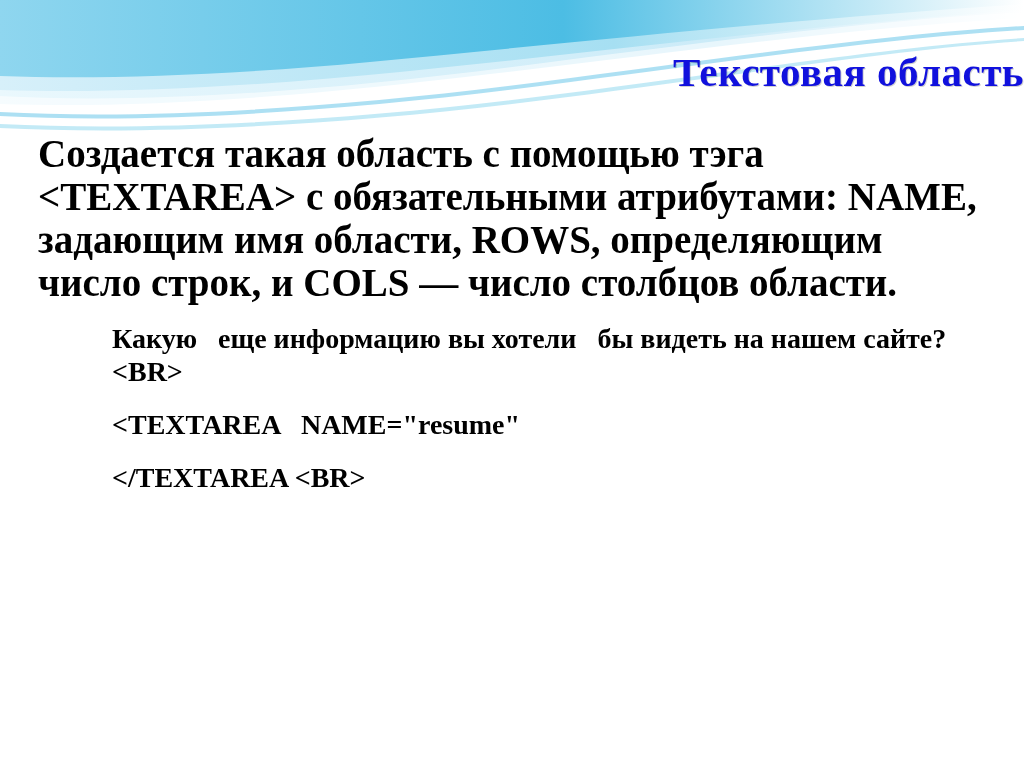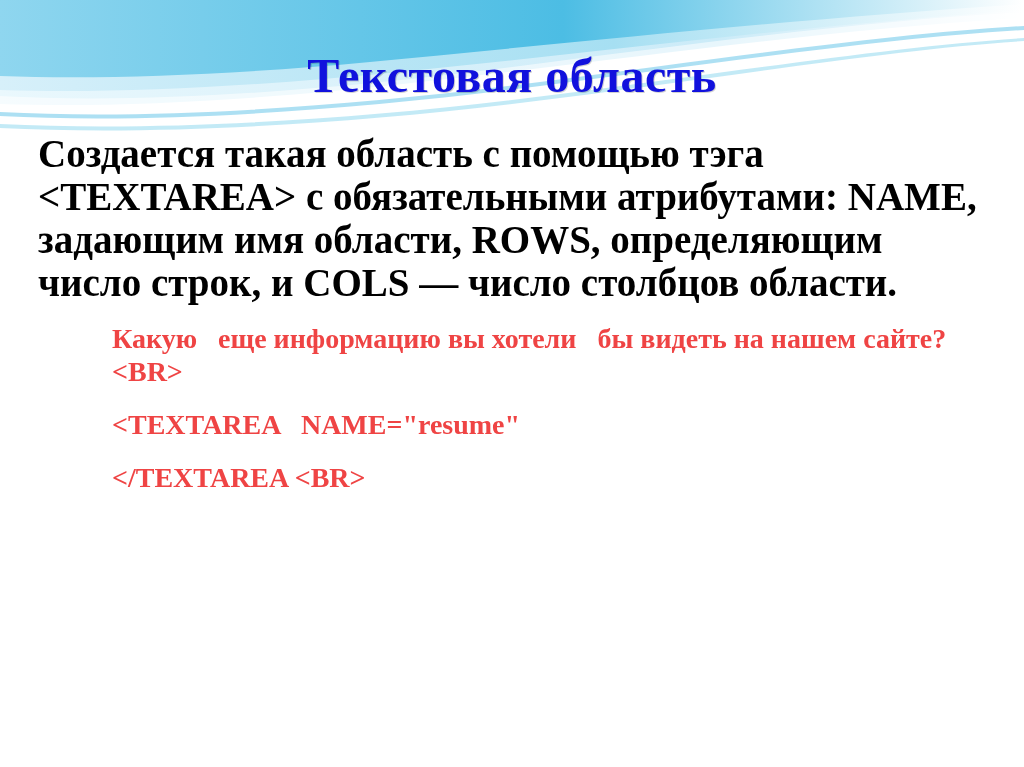--- a/index.html
+++ b/index.html
@@ -31,25 +31,25 @@
     width: 1024px;
     height: 140px;
     pointer-events: none;
   }
 
   .title {
     position: absolute;
     left: 0;
     top: 48px;
     width: 1024px;
-    text-align: center;
+    text-align: right;
     color: #1111dd;
     font-family: "Liberation Serif", serif;
     font-weight: bold;
-    font-size: 48px;
+    font-size: 41px;
     letter-spacing: 0.5px;
     text-shadow: 1px 1px 0 rgba(0,0,0,0.18);
   }
 
   .body-text {
     position: absolute;
     left: 38px;
     top: 132px;
     width: 950px;
     color: #000000;
@@ -57,21 +57,21 @@
     font-weight: bold;
     font-size: 39px;
     line-height: 43px;
   }
 
   .code-block {
     position: absolute;
     left: 112px;
     top: 322px;
     width: 890px;
-    color: #ef4444;
+    color: #000000;
     font-family: "Liberation Serif", serif;
     font-weight: bold;
     font-size: 28px;
     line-height: 33px;
   }
   .code-para {
     margin: 0 0 20px 0;
   }
   .code-para:last-child {
     margin-bottom: 0;

